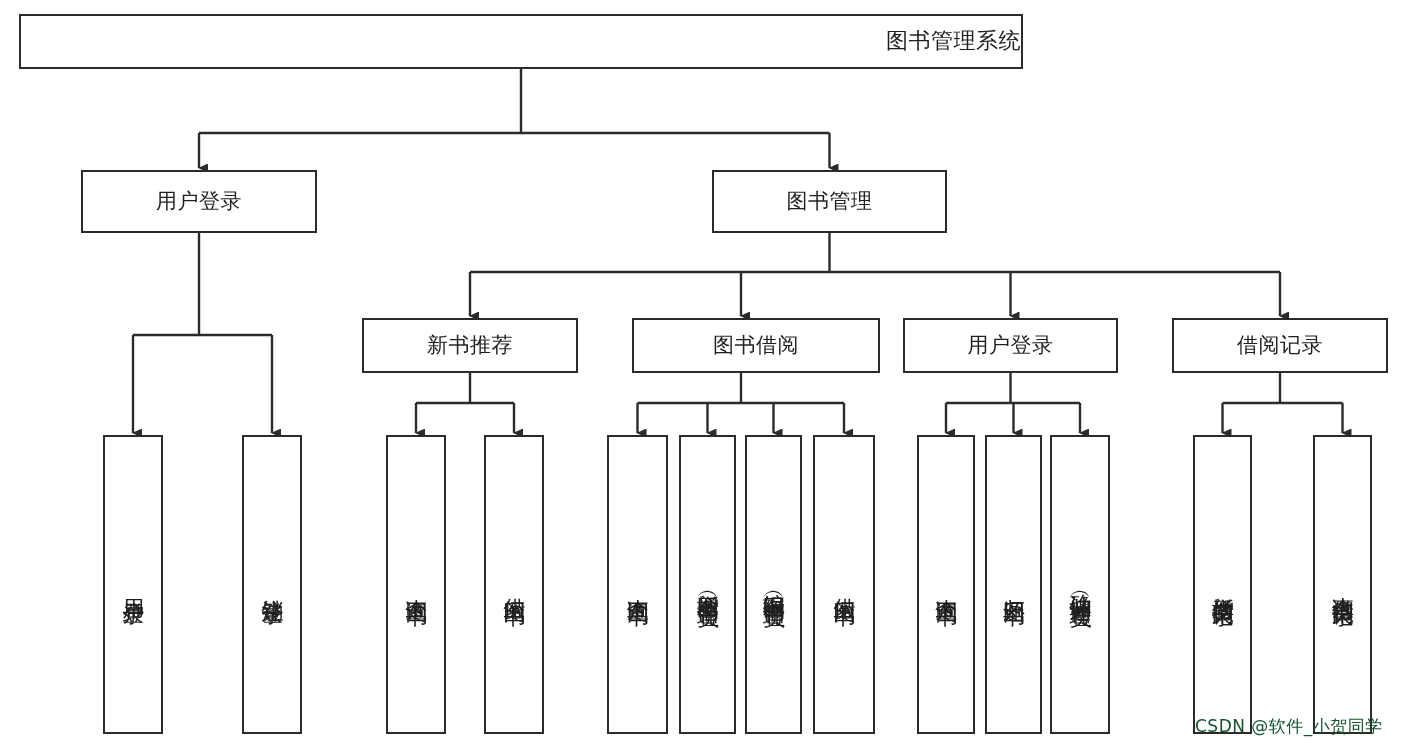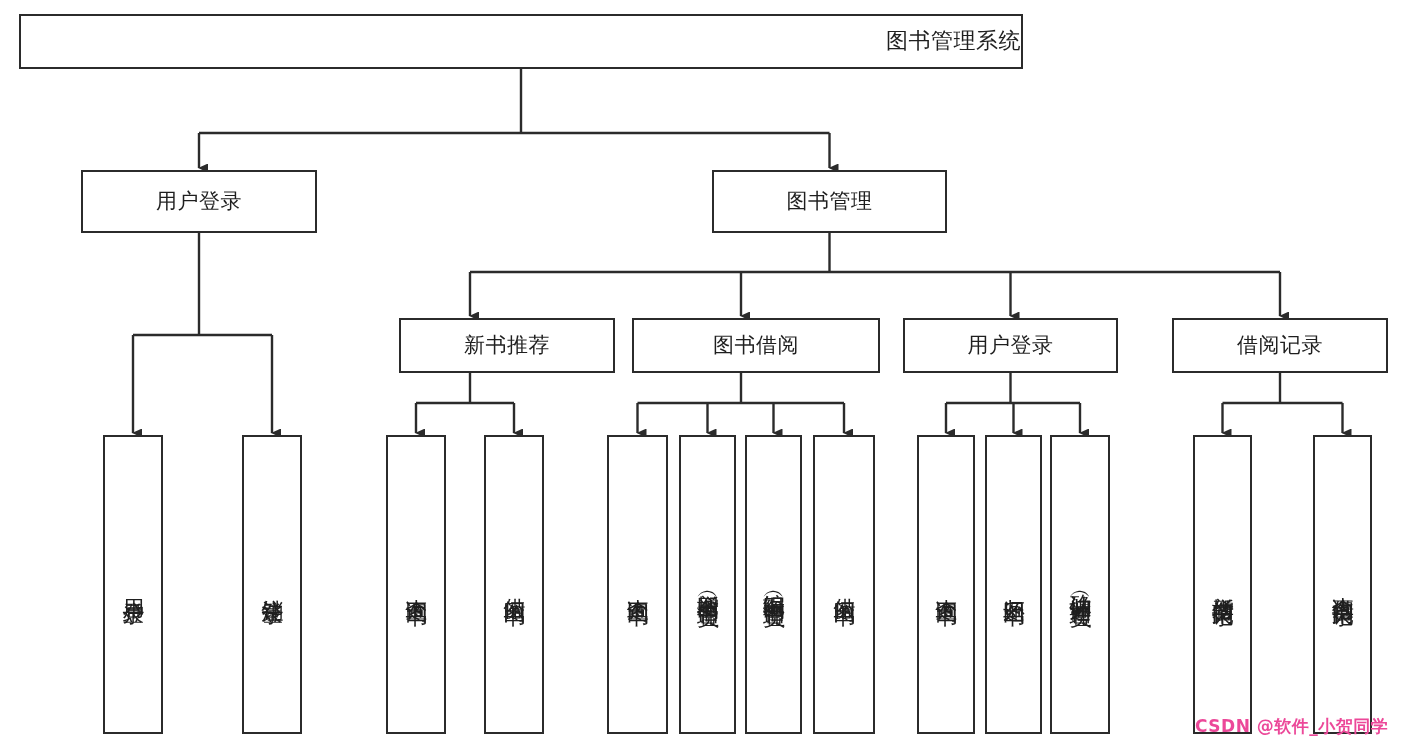--- a/index.html
+++ b/index.html
@@ -114,21 +114,21 @@
   <div id="node-layer">
       <div class="node horizontal root" style="left: 19px; top: 14px; width: 1004px; height: 55px; border-color: rgb(43, 43, 43); background: rgb(255, 255, 255); justify-content: flex-end;">
         <span class="node-label" style="color: rgb(31, 31, 31);">图书管理系统</span>
       </div>
       <div class="node horizontal" style="left: 81px; top: 170px; width: 236px; height: 63px; border-color: rgb(43, 43, 43); background: rgb(255, 255, 255);">
         <span class="node-label" style="color: rgb(31, 31, 31);">用户登录</span>
       </div>
       <div class="node horizontal" style="left: 712px; top: 170px; width: 235px; height: 63px; border-color: rgb(43, 43, 43); background: rgb(255, 255, 255);">
         <span class="node-label" style="color: rgb(31, 31, 31);">图书管理</span>
       </div>
-      <div class="node horizontal" style="left: 362px; top: 318px; width: 216px; height: 55px; border-color: rgb(43, 43, 43); background: rgb(255, 255, 255); margin-left: 37px;">
+      <div class="node horizontal" style="left: 362px; top: 318px; width: 216px; height: 55px; border-color: rgb(43, 43, 43); background: rgb(255, 255, 255);">
         <span class="node-label" style="color: rgb(31, 31, 31);">新书推荐</span>
       </div>
       <div class="node horizontal" style="left: 632px; top: 318px; width: 248px; height: 55px; border-color: rgb(43, 43, 43); background: rgb(255, 255, 255);">
         <span class="node-label" style="color: rgb(31, 31, 31);">图书借阅</span>
       </div>
       <div class="node horizontal" style="left: 903px; top: 318px; width: 215px; height: 55px; border-color: rgb(43, 43, 43); background: rgb(255, 255, 255);">
         <span class="node-label" style="color: rgb(31, 31, 31);">用户登录</span>
       </div>
       <div class="node horizontal" style="left: 1172px; top: 318px; width: 216px; height: 55px; border-color: rgb(43, 43, 43); background: rgb(255, 255, 255);">
         <span class="node-label" style="color: rgb(31, 31, 31);">借阅记录</span>
@@ -167,14 +167,14 @@
         <span class="node-label" style="color: rgb(31, 31, 31);">确认归还（管理员）</span>
       </div>
       <div class="node vertical" style="left: 1193px; top: 435px; width: 59px; height: 299px; border-color: rgb(43, 43, 43); background: rgb(255, 255, 255);">
         <span class="node-label" style="color: rgb(31, 31, 31);">新增借阅记录</span>
       </div>
       <div class="node vertical" style="left: 1313px; top: 435px; width: 59px; height: 299px; border-color: rgb(43, 43, 43); background: rgb(255, 255, 255);">
         <span class="node-label" style="color: rgb(31, 31, 31);">查询借阅记录</span>
       </div>
     </div>
 
-  <div class="watermark" style="left: 1195px; top: 715px; color: #ec4899; font-weight: bold;">CSDN @软件_小贺同学</div>
+  <div class="watermark" style="left: 1195px; top: 715px; color: #14532d;">CSDN @软件_小贺同学</div>
 </div>
 
 </body></html>

